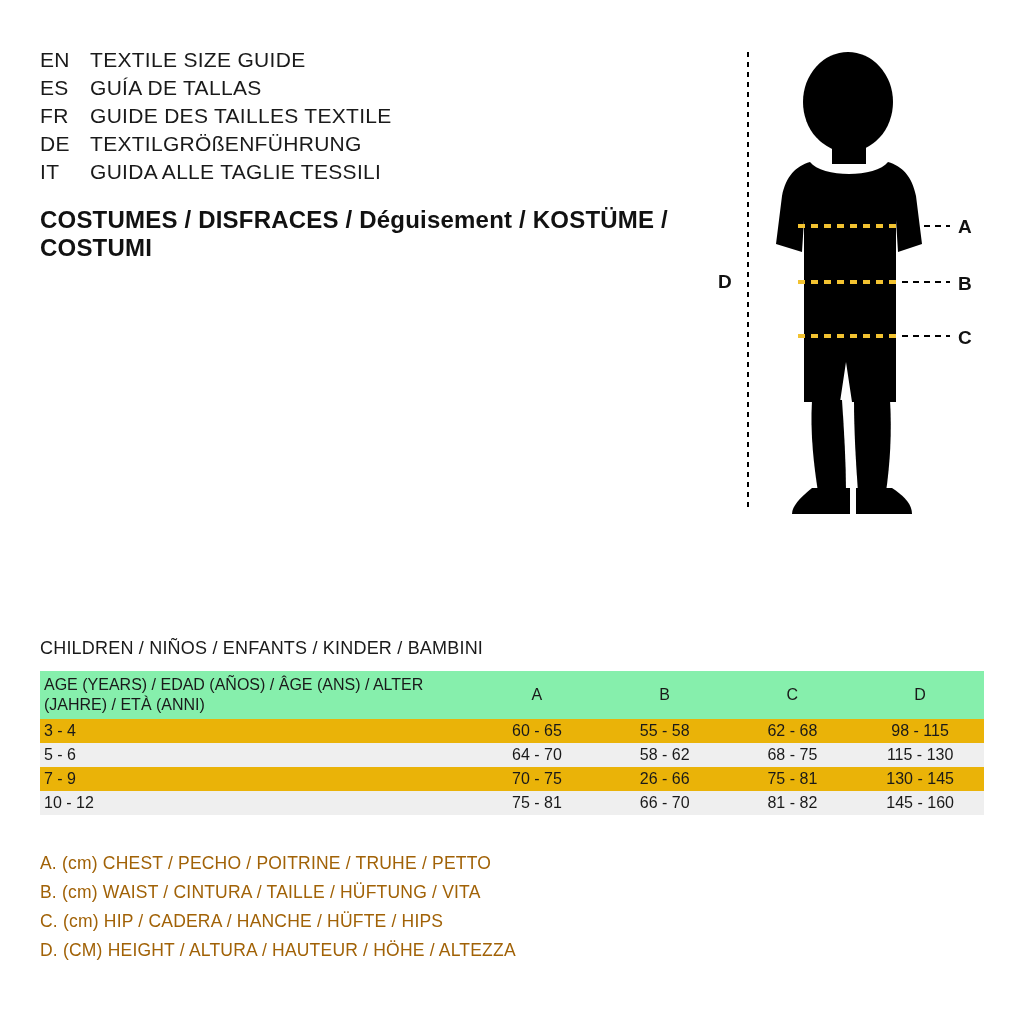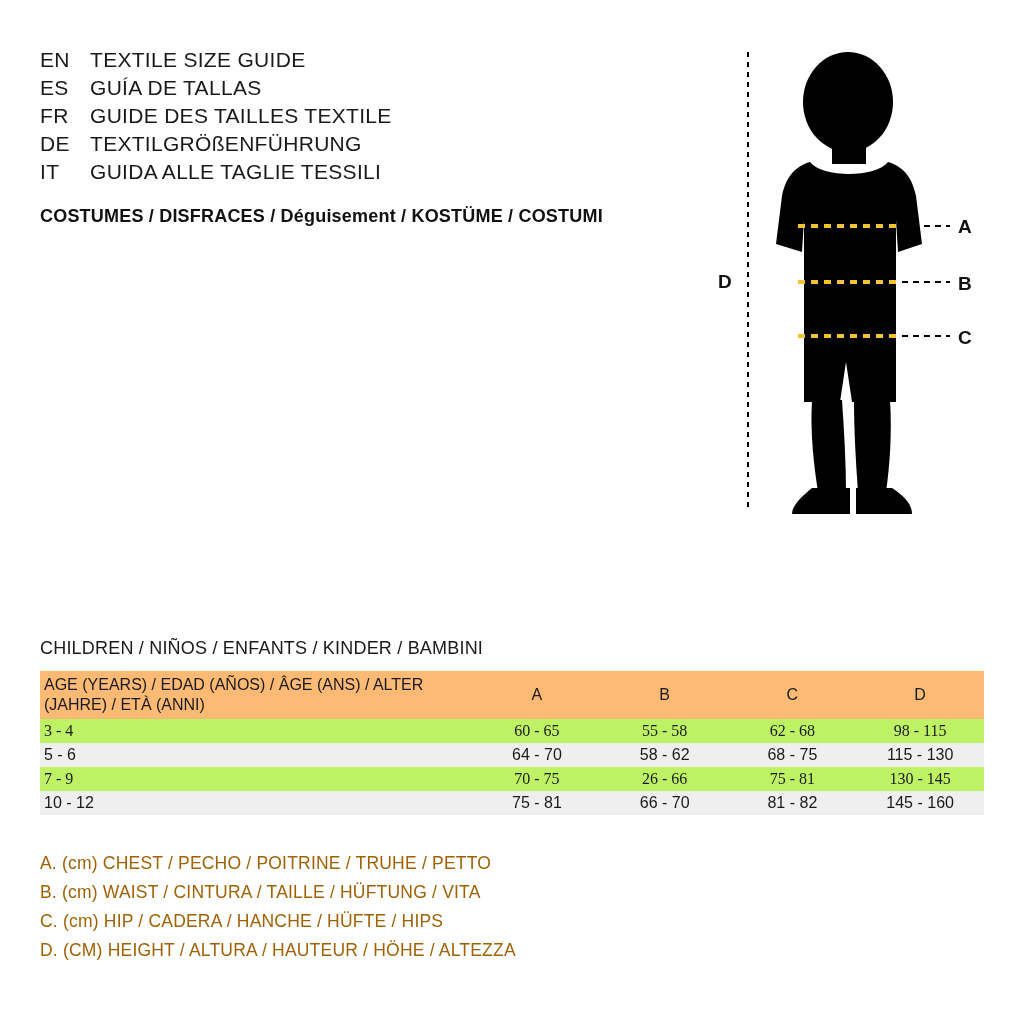--- a/index.html
+++ b/index.html
@@ -35,21 +35,21 @@
     letter-spacing: 0.3px;
     color: #1a1a1a;
   }
   .lang-text {
     font-size: 21px;
     letter-spacing: 0.3px;
     color: #1a1a1a;
   }
   .costumes-line {
     margin-top: 22px;
-    font-size: 18px;
+    font-size: 24px;
     font-weight: bold;
     letter-spacing: 0.2px;
     color: #111111;
   }
 
   
   .figure-area {
     position: absolute;
     left: 700px;
     top: 30px;
@@ -89,43 +89,42 @@
     font-size: 16px;
   }
   table.size-table th,
   table.size-table td {
     padding: 0;
     text-align: left;
     font-weight: normal;
     color: #1a1a1a;
   }
   .head-row {
-    background: #fdba74;
+    background: #86efac;
     margin-top: 26px;
   }
   .head-row th {
     height: 48px;
     vertical-align: middle;
     line-height: 1.25;
     font-size: 16px;
   }
   .head-row th.col-label {
     padding-left: 4px;
     width: 430px;
   }
   .head-row th.col-m {
     text-align: center;
     width: 128px;
   }
   tbody tr {
     height: 24px;
   }
   tbody tr.odd-row {
-    background: #bef264;
-    font-family: Liberation Serif, serif;
+    background: #eab308;
   }
   tbody tr.even-row {
     background: #efefef;
   }
   tbody td.age-cell {
     padding-left: 4px;
     width: 430px;
   }
   tbody td.val-cell {
     text-align: center;

